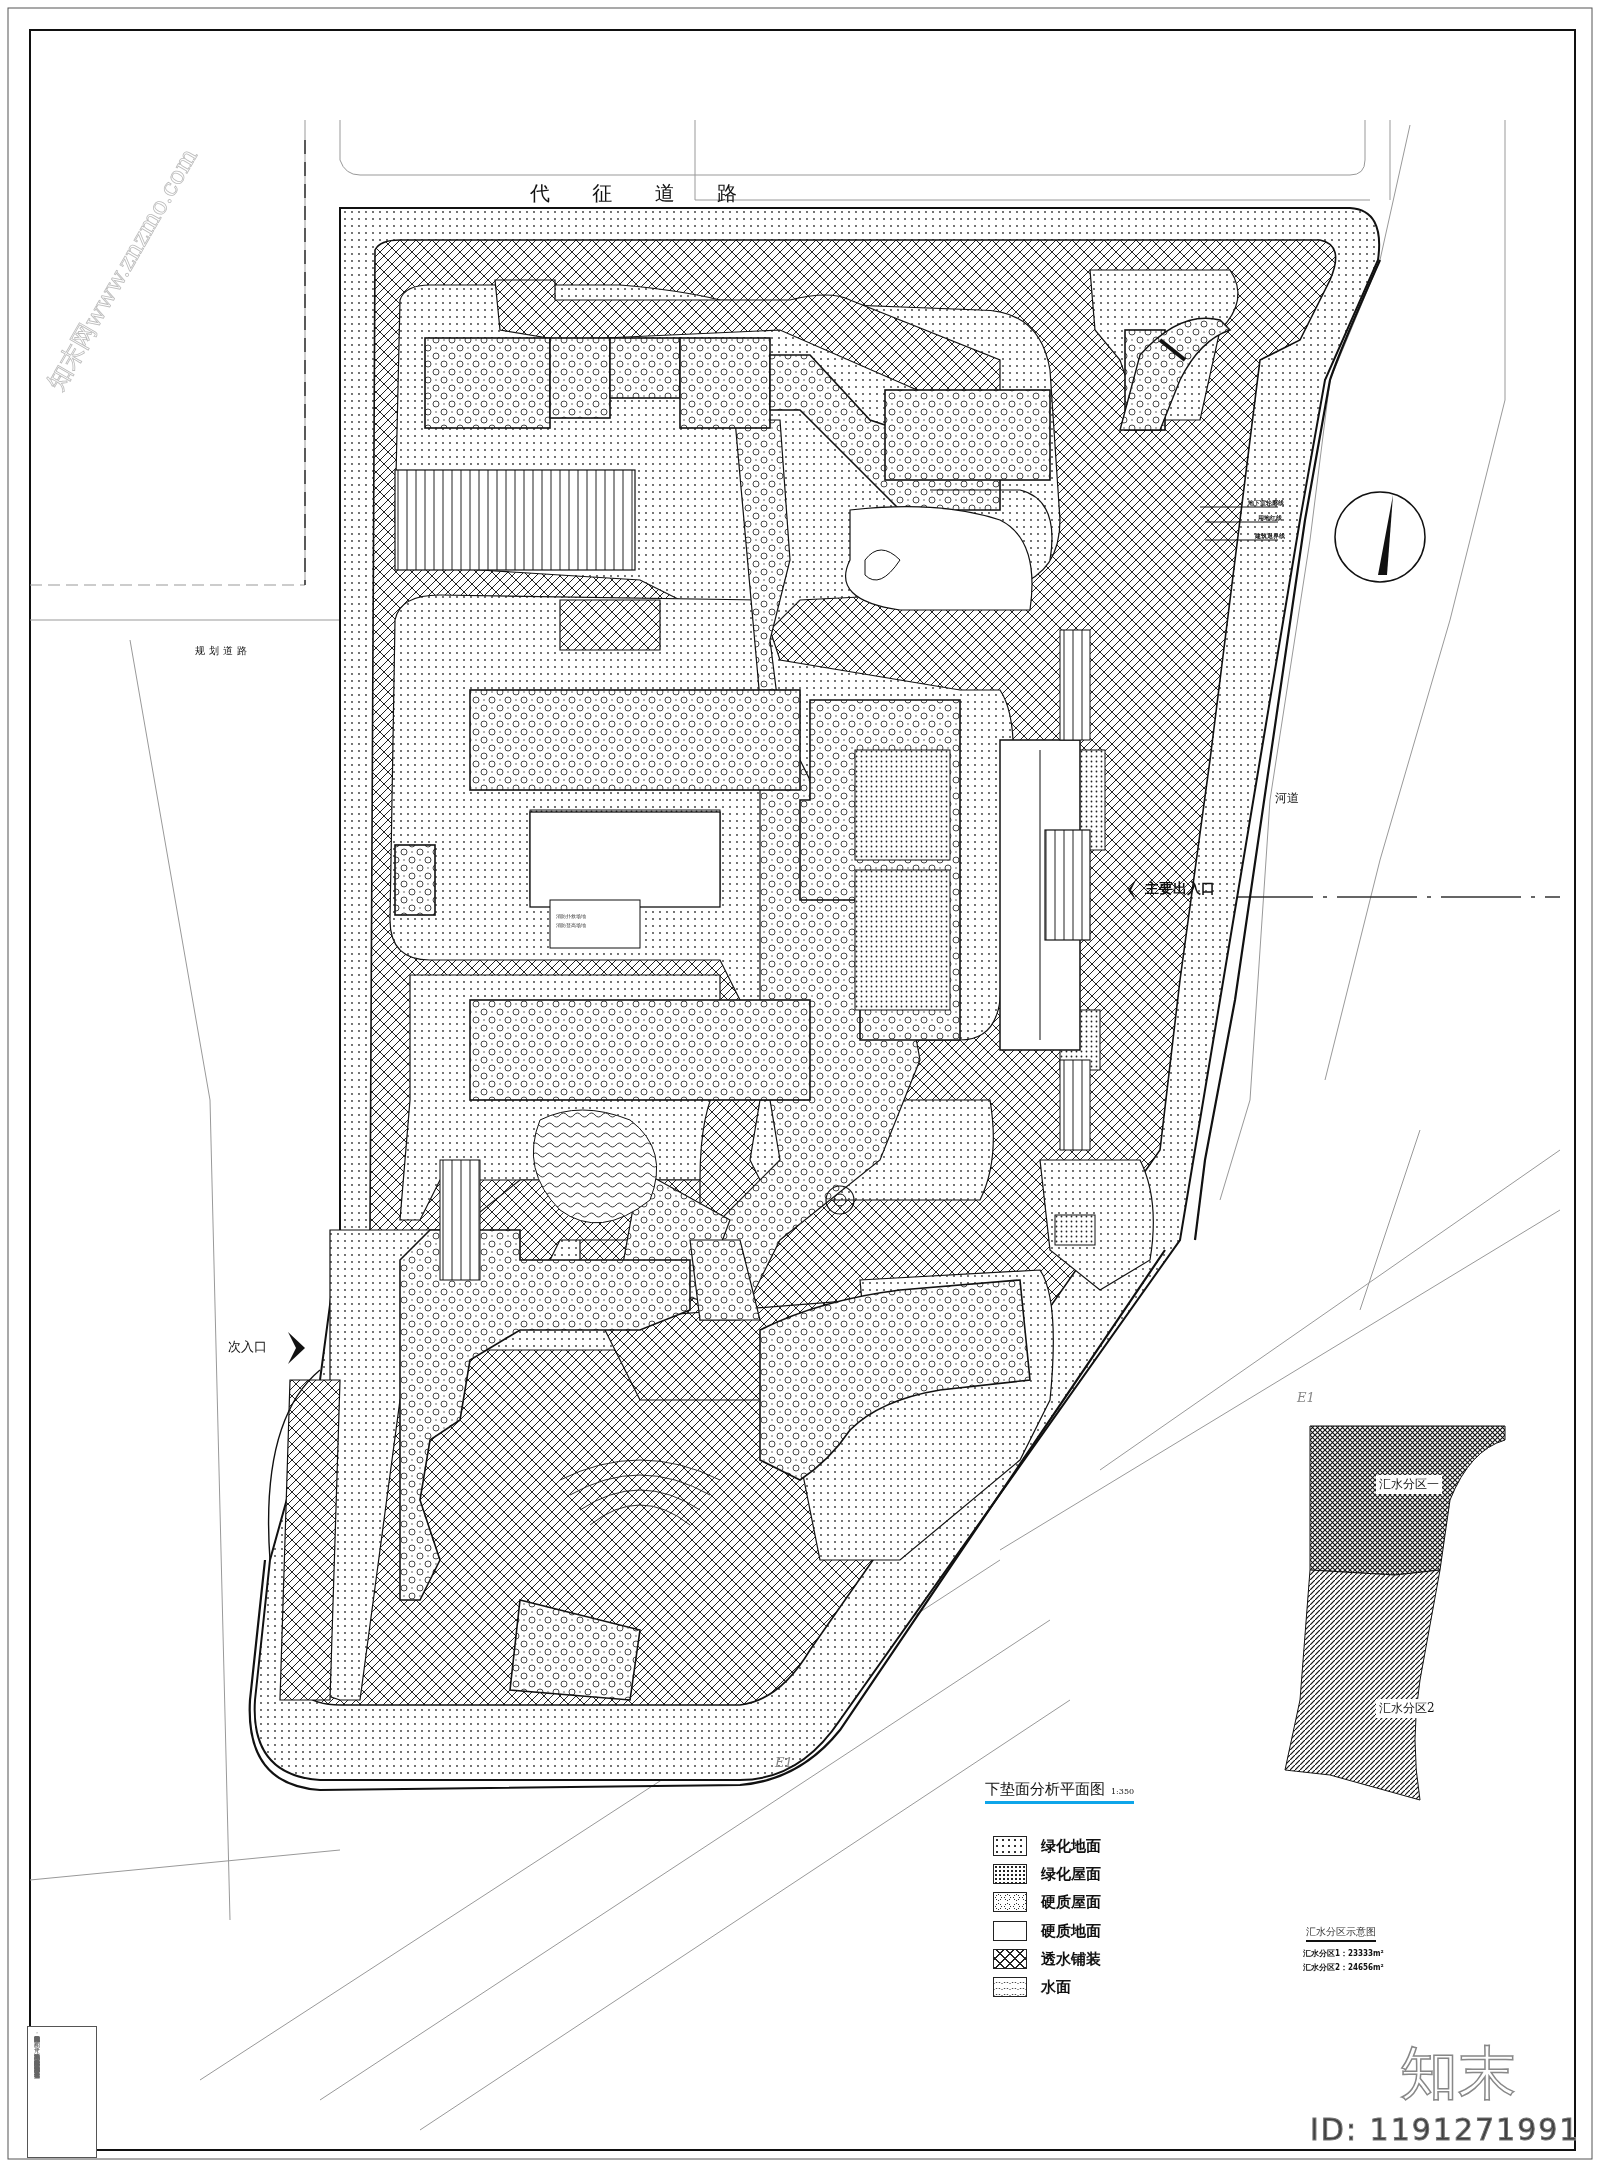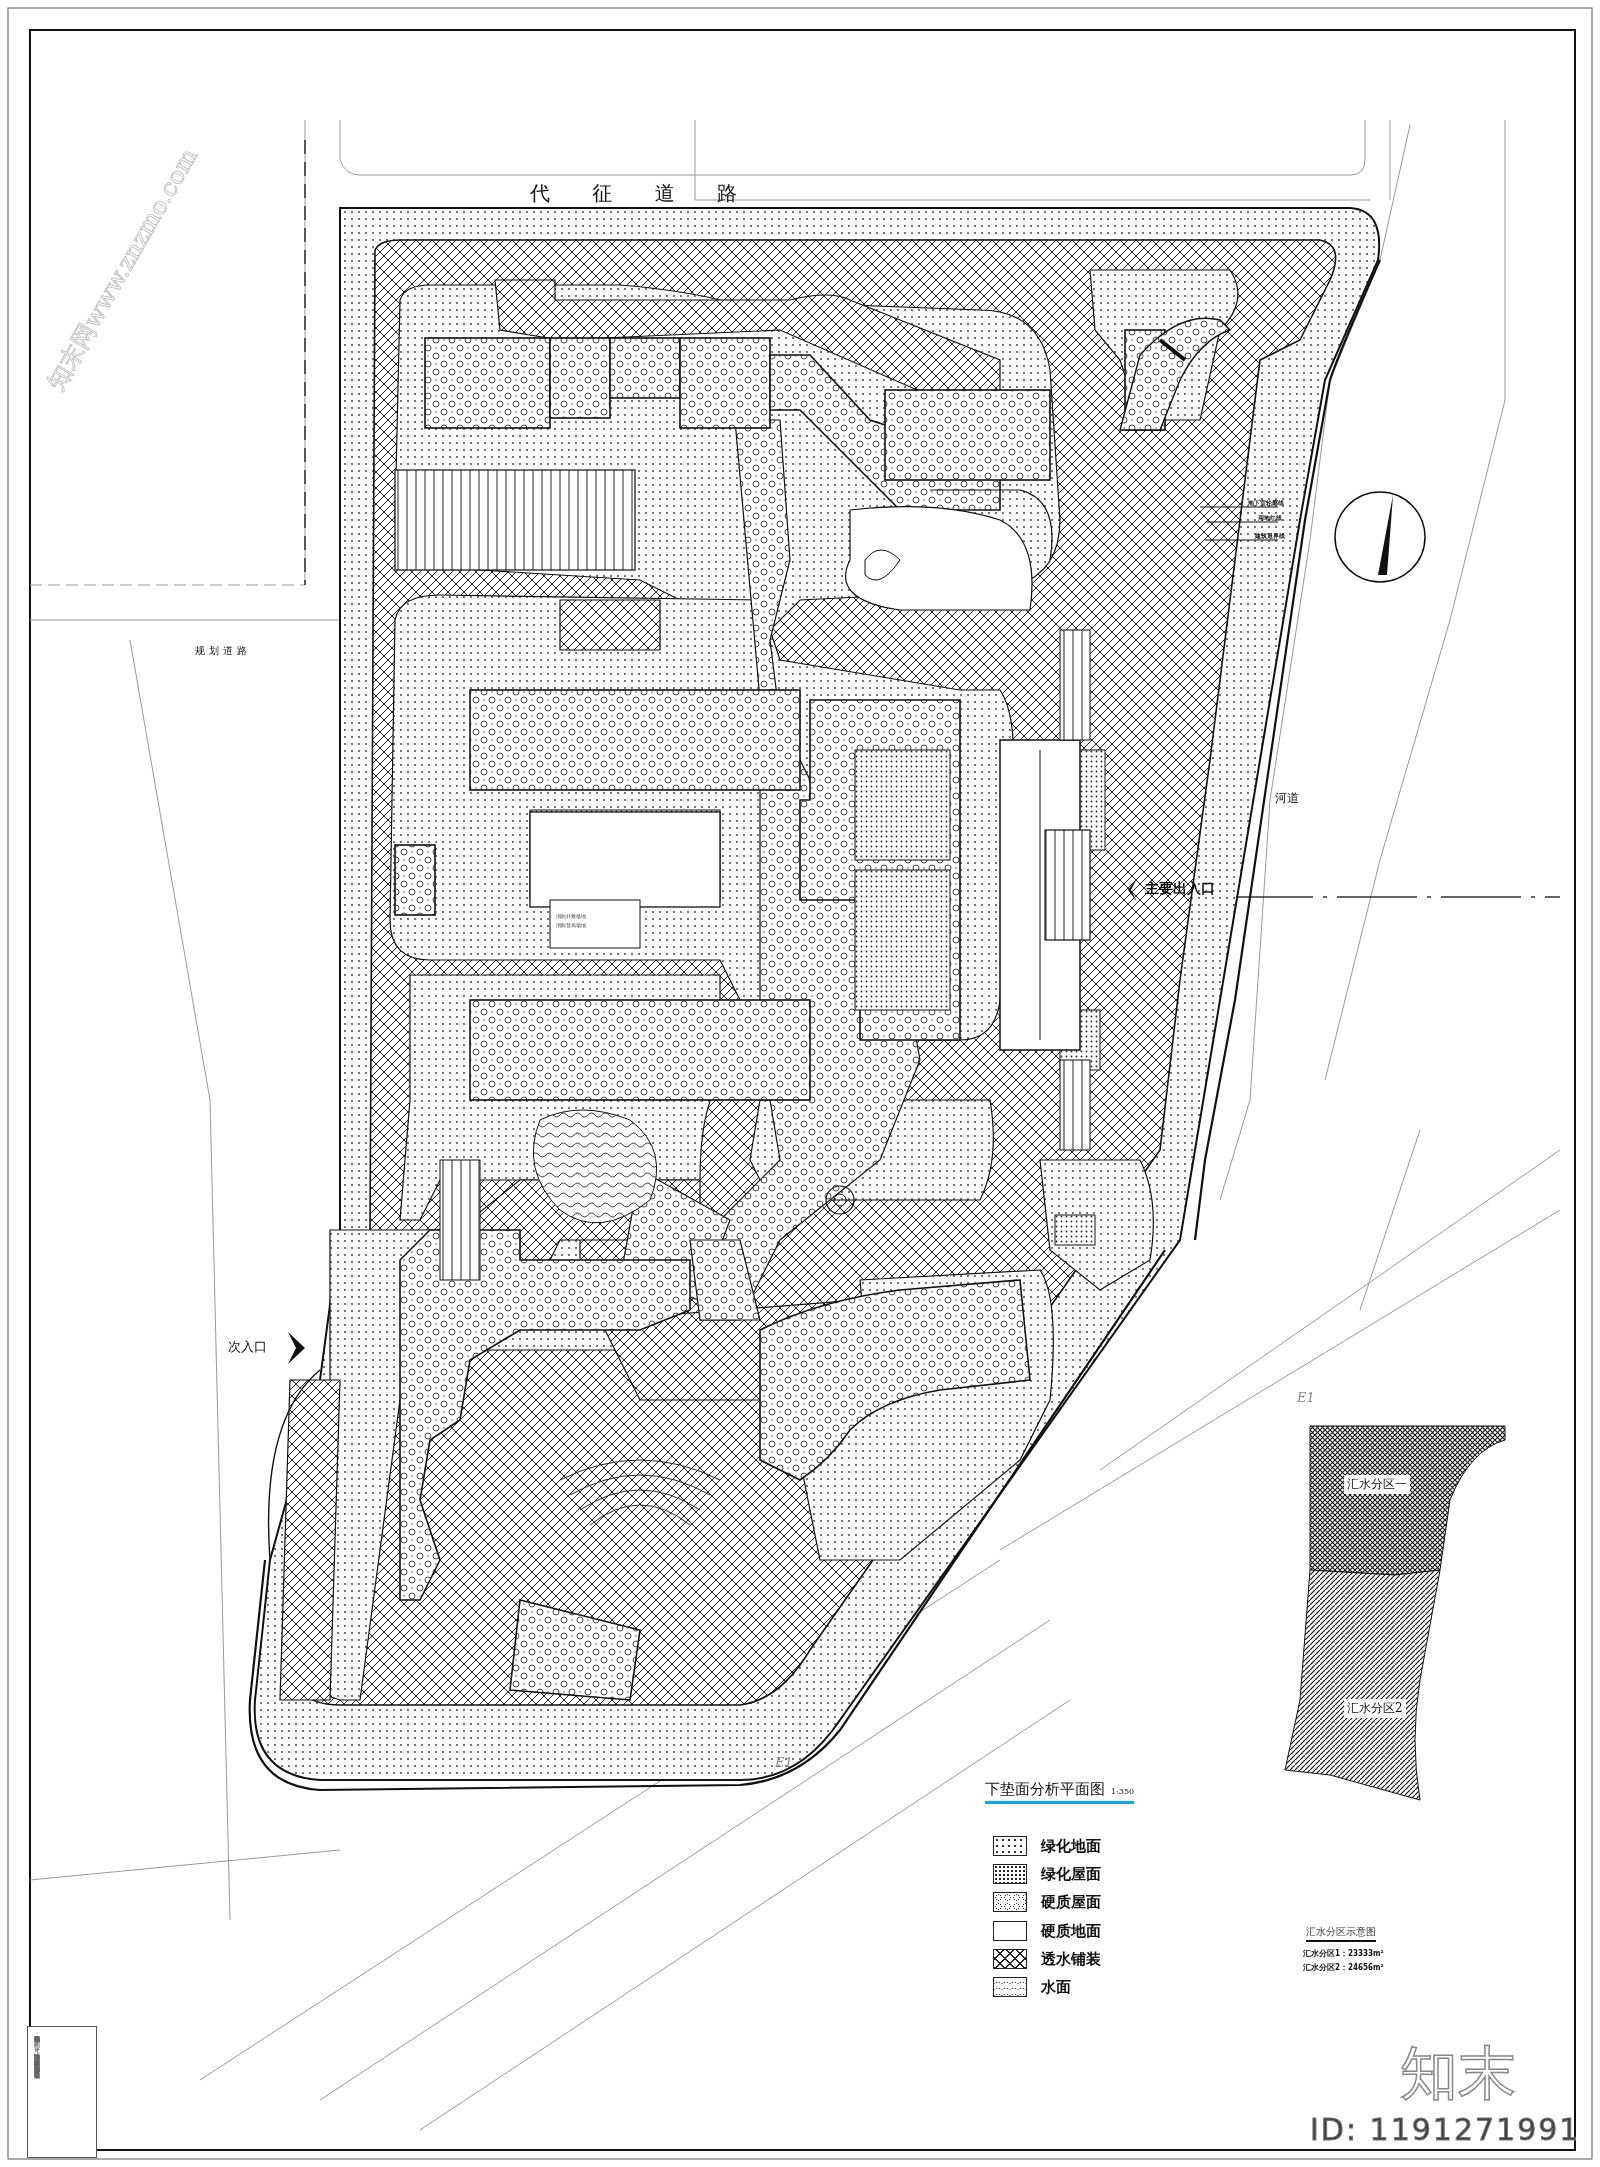--- a/index.html
+++ b/index.html
@@ -8,21 +8,21 @@
   svg{position:absolute;left:0;top:0;}
   .lbl{position:absolute;white-space:nowrap;font-family:"DejaVu Serif",serif;color:#111;}
   .road-lbl{font-size:20px;letter-spacing:18px;}
   .legend-title{font-size:15px;border-bottom:3px solid #0ea5e9;padding-bottom:2px;}
   .legend-title .scale{font-size:8px;margin-left:6px;}
   .legend-row{position:absolute;display:flex;align-items:center;gap:14px;}
   .legend-swatch{width:34px;height:20px;border:1.5px solid #222;box-sizing:border-box;}
   .legend-text{font-size:15px;font-weight:bold;font-family:"DejaVu Sans",sans-serif;}
   .zone-title{font-size:10px;border-bottom:2px solid #111;padding-bottom:1px;color:#333;}
   .zone-area{font-size:8px;font-weight:bold;font-family:"DejaVu Sans Condensed","DejaVu Sans",sans-serif;line-height:14px;}
-  .zone-tag{font-size:12px;background:#fff;padding:1px 3px;font-family:"DejaVu Serif",serif;}
+  .zone-tag{font-size:12px;background:#fff;padding:1px 3px;font-family:"DejaVu Serif",serif;margin-left:32px;}
   .watermark-big{font-size:58px;color:#fff;-webkit-text-stroke:1.5px #888;font-family:"DejaVu Sans",sans-serif;}
   .watermark-id{font-size:30px;color:#404040;-webkit-text-stroke:1px #777;font-family:"DejaVu Sans",sans-serif;letter-spacing:2px;}
   .notes{position:absolute;border:1px solid #555;background:#fff;}
   .notes-text{writing-mode:vertical-rl;font-size:6px;color:#666;line-height:11px;padding:4px;height:100%;box-sizing:border-box;}
   .tiny{font-size:6px;font-weight:bold;}
 </style>
 </head>
 <body>
 
 <svg width="1600" height="2167" viewBox="0 0 1600 2167">

